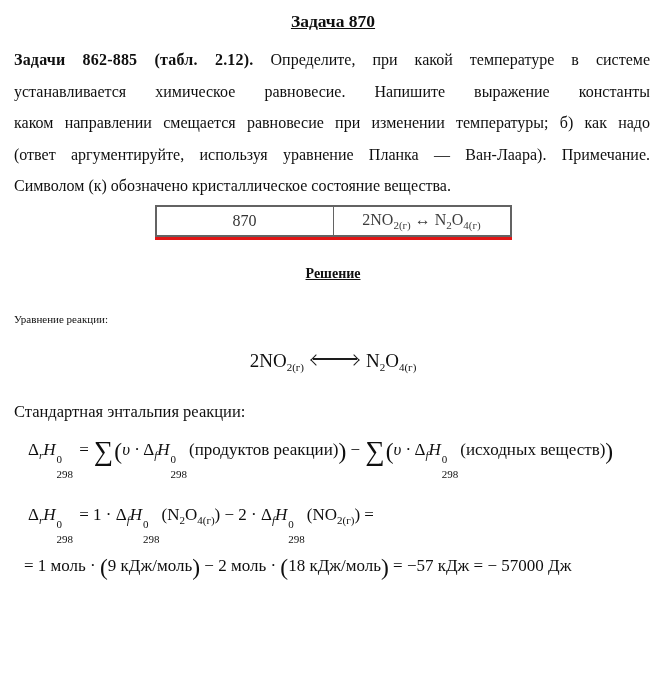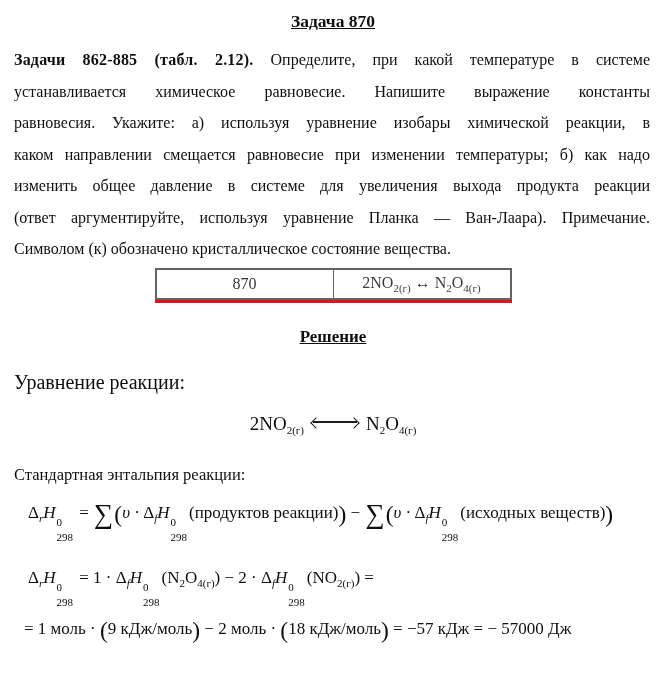--- a/index.html
+++ b/index.html
@@ -22,24 +22,24 @@
   table.rxn th,table.rxn td{
     border:1.5px solid #636363;text-align:center;vertical-align:middle;
     height:28px;padding:0 2px;font-weight:normal;font-size:16px;
   }
   table.rxn .col-num{width:66px;}
   td.num-cell{font-weight:bold;font-size:17px;color:#333;}
   td.eq-cell{font-size:17px;}
   .red-underline{height:3.5px;background:#e11515;width:357px;}
 
   .solution-title{
-    margin:23px 0 0 0;text-align:center;font-weight:bold;font-size:17px;
+    margin:23px 0 0 0;text-align:center;font-weight:bold;font-size:14px;
     line-height:22px;text-decoration:underline;
   }
-  .lead{margin:24px 0 0 14px;font-size:20px;line-height:21px;}
+  .lead{margin:24px 0 0 14px;font-size:11px;line-height:21px;}
   .lead2{margin:27px 0 0 14px;font-size:16.5px;line-height:21px;}
   .eq-center{margin:17px 0 0 0;text-align:center;font-size:19px;line-height:27px;}
   .formula{font-size:17px;line-height:34px;white-space:nowrap;}
   .f1{margin:11px 0 0 28px;}
   .f2{margin:19px 0 0 28px;}
   .f3{margin:5px 0 0 24px;}
 
   .it{font-style:italic;}
   sub.sub{font-size:11px;vertical-align:-4px;line-height:1;}
   sub.sub.it{font-style:italic;}
@@ -57,23 +57,21 @@
   .long-arrow i.ah-r{right:1px;top:3.5px;border-right:1.5px solid #1d1d1d;border-top:1.5px solid #1d1d1d;transform:rotate(45deg);}
 </style>
 </head>
 <body>
 
 <div class="doc-title">Задача 870</div>
 
 <div class="para">
     <div class="para-line"><b>Задачи 862-885 (табл. 2.12).</b> Определите, при какой температуре в системе</div>
     <div class="para-line">устанавливается химическое равновесие. Напишите выражение константы</div>
-    <div class="para-line">равновесия. Укажите: а) используя уравнение изобары химической реакции, в</div>
     <div class="para-line">каком направлении смещается равновесие при изменении температуры; б) как надо</div>
-    <div class="para-line">изменить общее давление в системе для увеличения выхода продукта реакции</div>
     <div class="para-line">(ответ аргументируйте, используя уравнение Планка — Ван-Лаара). Примечание.</div>
     <div class="para-line">Символом (к) обозначено кристаллическое состояние вещества.</div>
   </div>
 
 <div class="table-wrap">
   <table class="rxn">
     <tbody>
     <tr>
       <td class="num-cell">870</td>
       <td class="eq-cell"><span class="">2NO</span><sub class="sub">2(г)</sub><span class=""> ↔ </span><span class="">N</span><sub class="sub">2</sub><span class="">O</span><sub class="sub">4(г)</sub></td>

